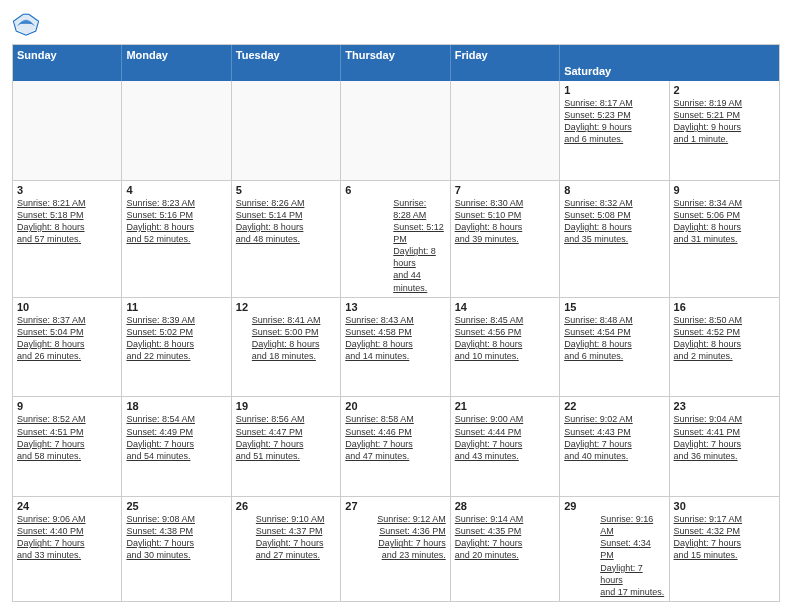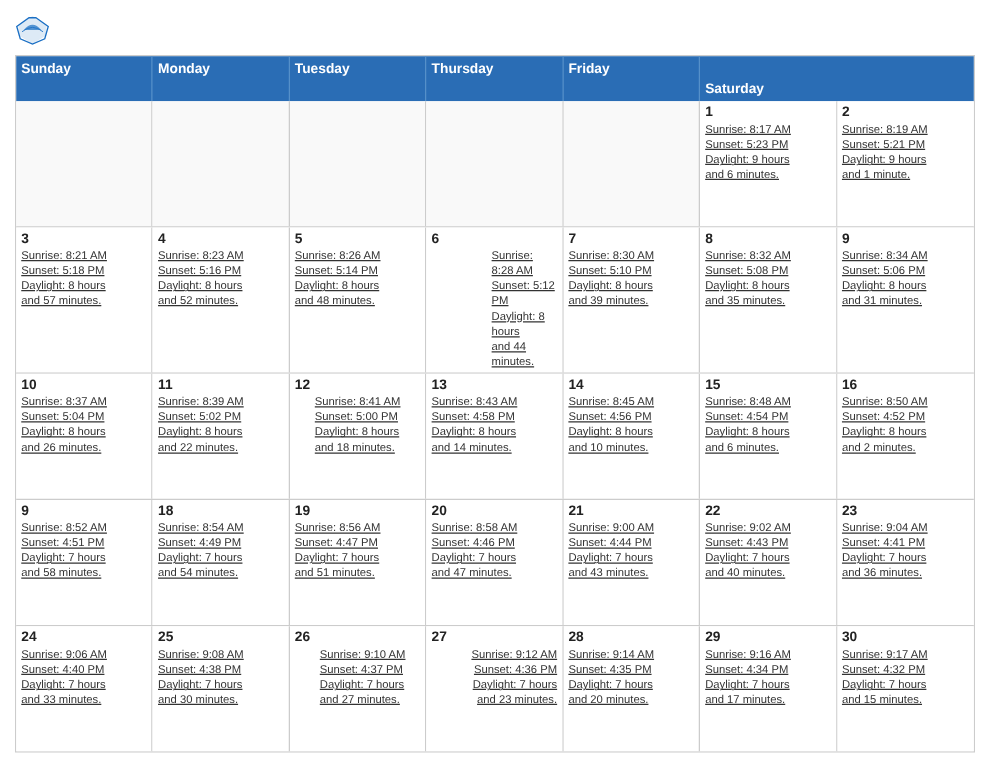--- a/index.html
+++ b/index.html
@@ -348,21 +348,21 @@
           </div>
           <div class="cal-cell">
             <span class="day-num">28</span>
             <div class="cell-info" style="white-space: pre-line;">Sunrise: 9:14 AM
 Sunset: 4:35 PM
 Daylight: 7 hours
 and 20 minutes.</div>
           </div>
           <div class="cal-cell">
             <span class="day-num">29</span>
-            <div class="cell-info" style="white-space: pre-line;">Sunrise: 9:16 AM
+            <div class="cell-info" style="white-space: pre-line; margin-left: 36px;">Sunrise: 9:16 AM
 Sunset: 4:34 PM
 Daylight: 7 hours
 and 17 minutes.</div>
           </div>
           <div class="cal-cell">
             <span class="day-num">30</span>
             <div class="cell-info" style="white-space: pre-line;">Sunrise: 9:17 AM
 Sunset: 4:32 PM
 Daylight: 7 hours
 and 15 minutes.</div>

